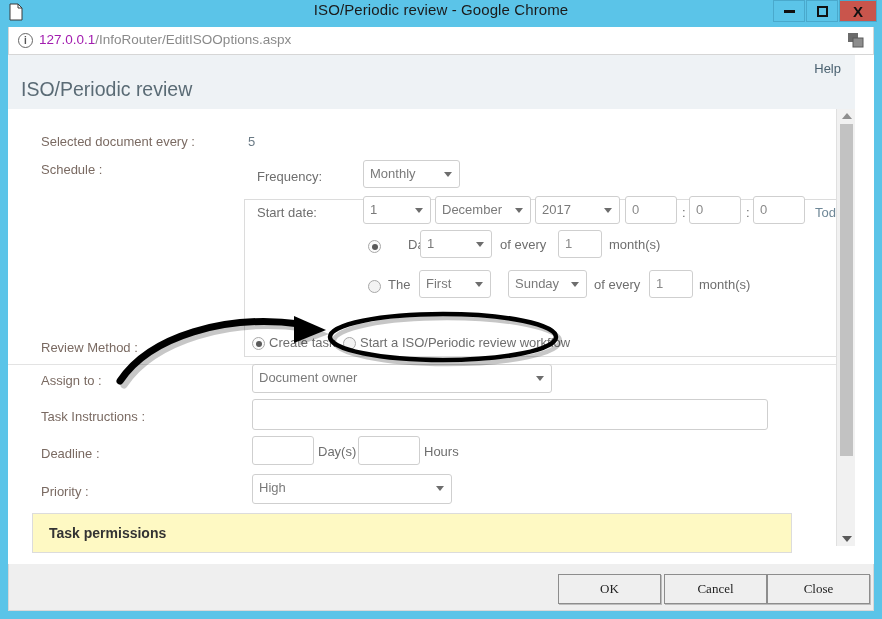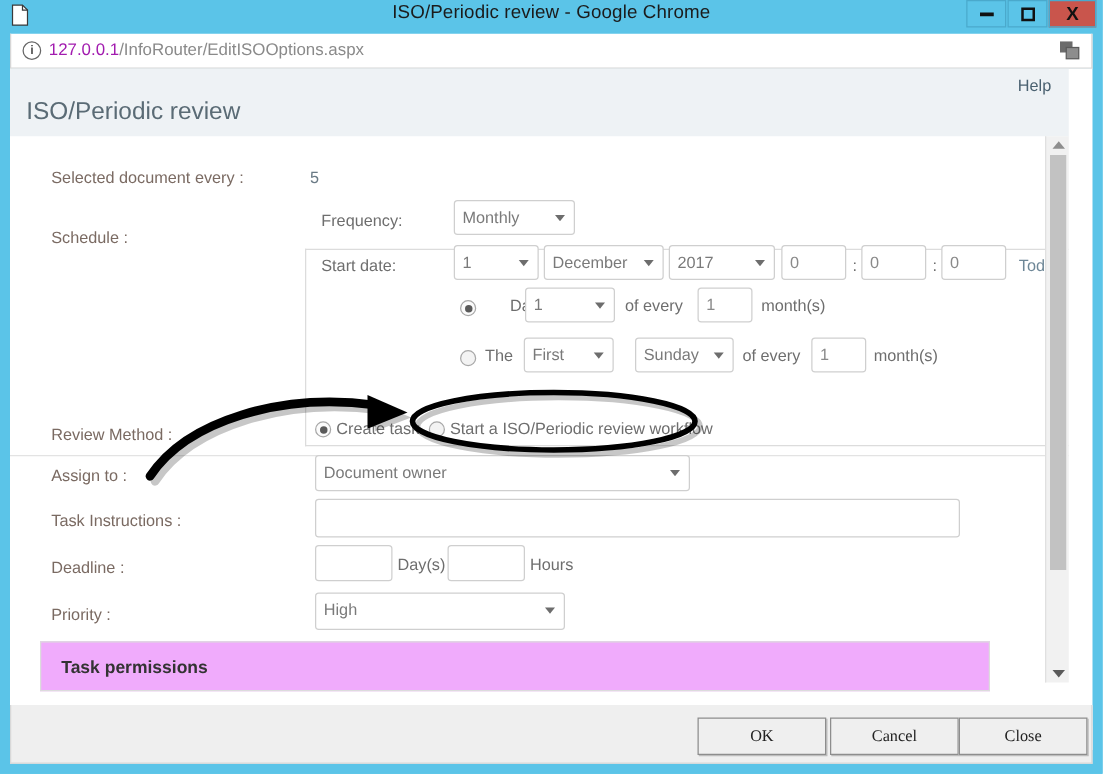--- a/index.html
+++ b/index.html
@@ -174,21 +174,21 @@
   .today-link {
     position: absolute;
     font-size: 13px; color: #6e8797;
     cursor: pointer;
   }
 
   .perm-box {
     position: absolute; left: 24px; top: 404px;
     width: 760px; height: 40px;
     border: 1px solid #dcdcdc;
-    background: #f0abfc;
+    background: #fef9c3;
   }
   .perm-title {
     position: absolute; left: 16px; top: 11px;
     font-size: 14px; color: #333; font-weight: bold;
   }
 
   
   .vscroll {
     position: absolute; right: 0; top: 0;
     width: 19px; height: 437px;
@@ -294,21 +294,21 @@
     <div class="page-header">
       <span class="help-link">Help</span>
       <div class="page-title">ISO/Periodic review</div>
     </div>
 
     <div class="content">
 
       <span class="lbl" style="left:33px; top:25px;">Selected document every :</span>
       <span class="val" style="left:240px; top:25px;">5</span>
 
-      <span class="lbl" style="left:33px; top:53px;margin-top:20px;">Schedule :</span>
+      <span class="lbl" style="left:33px; top:53px;">Schedule :</span>
 
       <div class="sched-panel"></div>
 
       <span class="lbl" style="left:249px; top:60px; color:#6e6e6e;">Frequency:</span>
       <div class="sel" style="left:355px; top:51px; width:97px;"><span>Monthly</span><span class="caret"></span></div>
 
       <span class="lbl" style="left:249px; top:96px; color:#6e6e6e;">Start date:</span>
       <div class="sel" style="left:355px; top:87px; width:68px;"><span>1</span><span class="caret"></span></div>
       <div class="sel" style="left:427px; top:87px; width:96px;"><span>December</span><span class="caret"></span></div>
       <div class="sel" style="left:527px; top:87px; width:85px;"><span>2017</span><span class="caret"></span></div>

